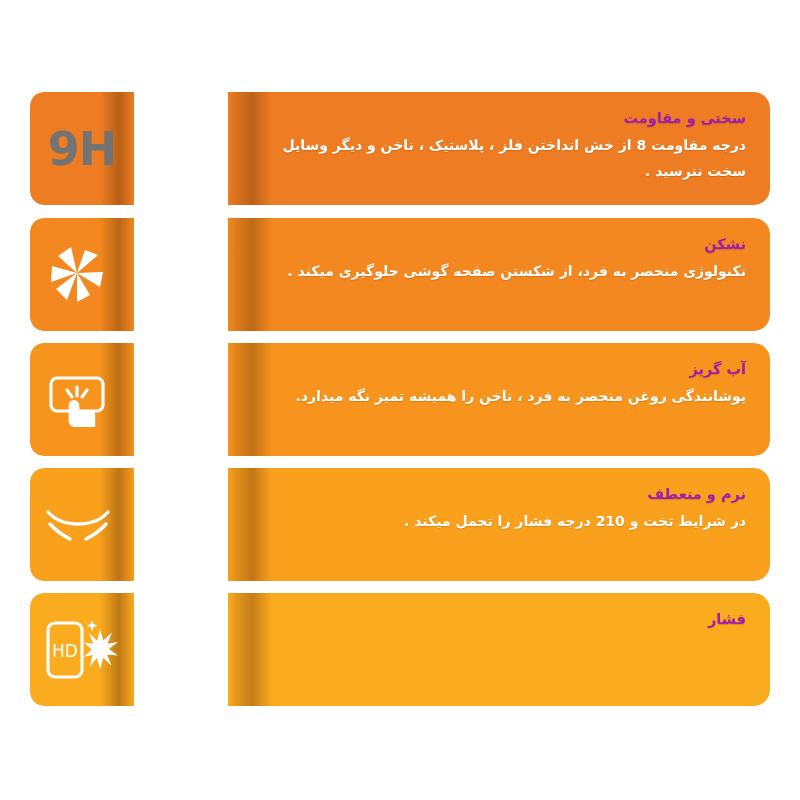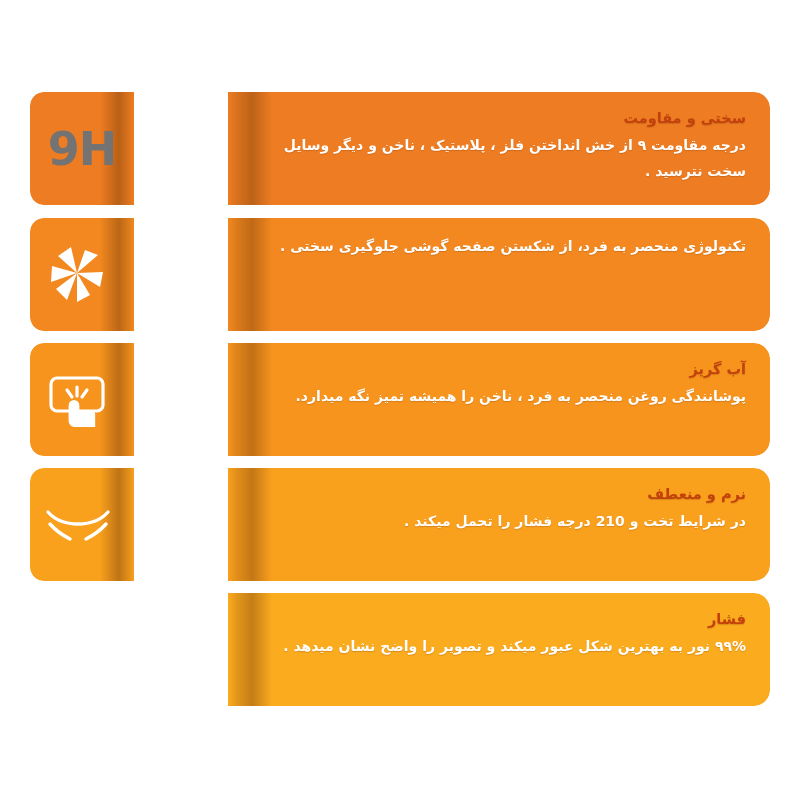--- a/index.html
+++ b/index.html
@@ -107,21 +107,21 @@
     direction: rtl;
     text-align: right;
     color: #ffffff;
   }
 
   .feat-title {
     font-size: 14.5px;
     font-weight: 700;
     line-height: 1.5;
     margin: 0 0 3px 0;
-    color: #c2410c;
+    color: #a21caf;
     text-shadow: 0 1px 1px rgba(120,60,10,0.25);
   }
   .feat-desc {
     font-size: 14px;
     font-weight: 700;
     line-height: 1.85;
     margin: 0;
     color: #ffffff;
     text-shadow: 0 1px 1px rgba(120,60,10,0.25);
   }
@@ -139,21 +139,21 @@
       <div class="tile-shade"></div>
       <div class="tile-art">
         <span class="nine-h">9H</span>
       </div>
     </div>
     <div class="text-panel">
       <div class="panel-bg" style="background:#ee7c22;"></div>
       <div class="panel-shade"></div>
       <div class="panel-body">
         <p class="feat-title">سختی و مقاومت</p>
-        <p class="feat-desc">درجه مقاومت ۹ از خش انداختن فلز ، پلاستیک ، ناخن و دیگر وسایل سخت  نترسید .</p>
+        <p class="feat-desc">درجه مقاومت 8 از خش انداختن فلز ، پلاستیک ، ناخن و دیگر وسایل سخت  نترسید .</p>
       </div>
     </div>
   </div>
 
   <div class="feature-row" style="top:218px;">
     <div class="icon-tile">
       <div class="tile-bg" style="background:#f2881f;"></div>
       <div class="tile-shade"></div>
       <div class="tile-art">
         <svg class="ic" width="60" height="62" viewBox="0 0 60 62" style="margin-right:8px;">
@@ -165,21 +165,22 @@
             <polygon points="29,29 52,43 55,28"></polygon>
             <polygon points="29,29 50,11 37,6"></polygon>
           </g>
         </svg>
       </div>
     </div>
     <div class="text-panel">
       <div class="panel-bg" style="background:#f2881f;"></div>
       <div class="panel-shade"></div>
       <div class="panel-body">
-        <p class="feat-desc">تکنولوژی منحصر به فرد، از شکستن صفحه گوشی جلوگیری سختی .</p>
+        <p class="feat-title">نشکن</p>
+        <p class="feat-desc">تکنولوژی منحصر به فرد، از شکستن صفحه گوشی جلوگیری میکند .</p>
       </div>
     </div>
   </div>
 
   <div class="feature-row" style="top:343px;padding-left:37px;">
     <div class="icon-tile">
       <div class="tile-bg" style="background:#f6941d;"></div>
       <div class="tile-shade"></div>
       <div class="tile-art">
         <svg class="ic" width="68" height="62" viewBox="0 0 68 62" style="margin-right:6px;">
@@ -223,23 +224,38 @@
       <div class="panel-bg" style="background:#f9a01d;"></div>
       <div class="panel-shade"></div>
       <div class="panel-body">
         <p class="feat-title">نرم و منعطف</p>
         <p class="feat-desc">در شرایط تخت و 210 درجه فشار را تحمل میکند .</p>
       </div>
     </div>
   </div>
 
   <div class="feature-row" style="top:593px;">
+    <div class="icon-tile">
+      <div class="tile-bg" style="background:#fbab1e;"></div>
+      <div class="tile-shade"></div>
+      <div class="tile-art">
+        <svg class="ic" width="76" height="70" viewBox="0 0 76 70" style="margin-right:4px;">
+          <g fill="none" stroke="#ffffff" stroke-width="3.2">
+            <rect x="6" y="8" width="34" height="54" rx="7" ry="7"></rect>
+          </g>
+          <text x="23" y="42" fill="#ffffff" font-family="DejaVu Sans, Liberation Sans, sans-serif" font-size="17" font-weight="400" text-anchor="middle">HD</text>
+          <g fill="#ffffff">
+            <polygon points="58,14 61.2,25.6 70,17.5 65.4,28.8 76,27 66.8,34 76,40.6 65.2,39.6 69.4,50.6 61,42.8 58.2,54.6 55,43 47.4,52 50.6,40 42,41.8 49.8,34.4 42,27.6 51.4,28.8 46.6,17.8 55.2,25.8"></polygon>
+            <polygon points="50,5 51.6,9.2 56,10.6 51.6,12 50,16.2 48.6,12 44.2,10.6 48.6,9.2"></polygon>
+          </g>
+        </svg>
+      </div>
+    </div>
     <div class="text-panel">
       <div class="panel-bg" style="background:#fbab1e;"></div>
       <div class="panel-shade"></div>
       <div class="panel-body">
         <p class="feat-title">فشار</p>
-        <p class="feat-desc">۹۹% نور  به بهترین شکل عبور میکند و تصویر را واضح نشان میدهد .</p>
       </div>
     </div>
   </div>
 
 </div>
 
 </body></html>

